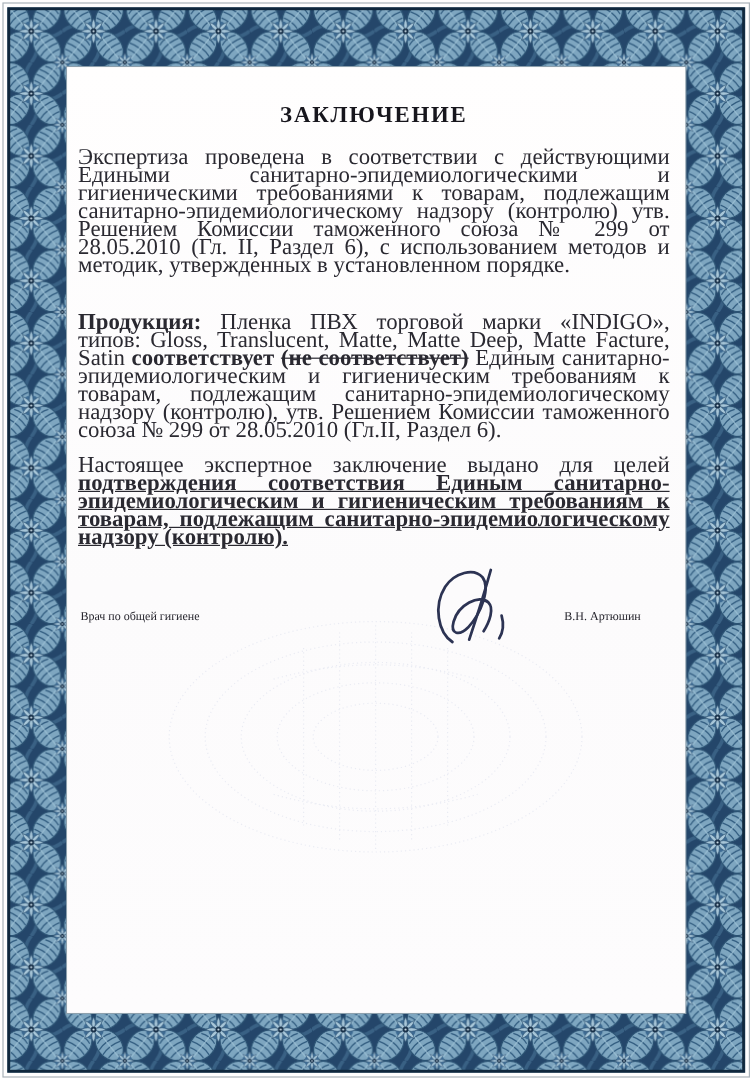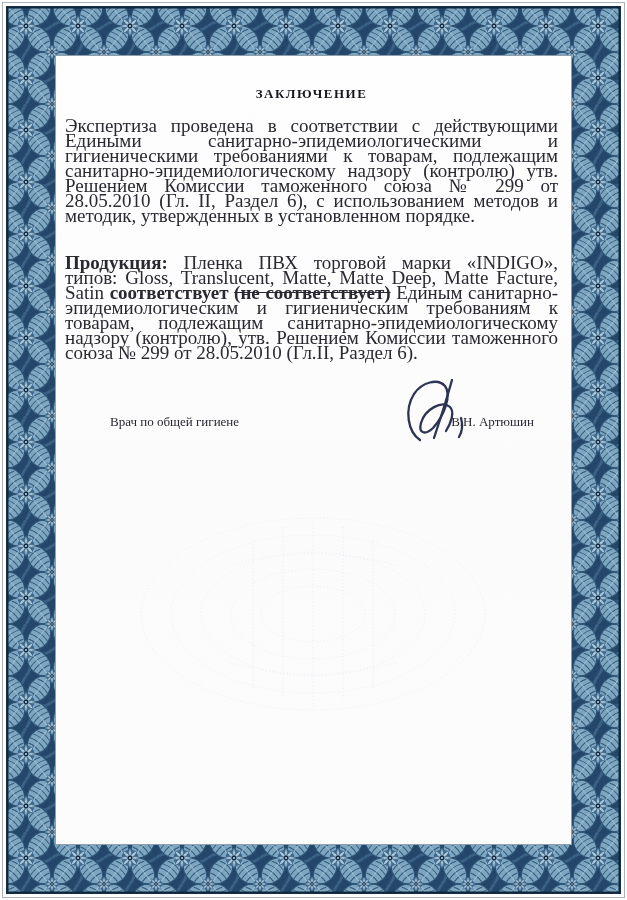--- a/index.html
+++ b/index.html
@@ -12,32 +12,32 @@
   .doc {
     position:absolute; left:56px; top:56px; width:515px; height:788px;
     background:linear-gradient(180deg, #fffefe 0%, #fcfbfc 55%, #fdfcfd 100%);
   }
   .content {
     position:absolute; left:9px; right:13px; top:30px;
     color:#27262e;
   }
   .title {
     margin:0 0 16px 0; text-align:center;
-    font-size:13px; font-weight:bold; letter-spacing:1.5px; color:#17161d;
+    font-size:19px; font-weight:bold; letter-spacing:1.5px; color:#17161d;
   }
   .para {
     margin:0; font-size:19px; line-height:15px; text-align:justify;
     color:#2a2931;
   }
   .para-production { margin-top:32px; }
   .para-conclusion { margin-top:14px; }
   .bold { font-weight:bold; }
   .strike { font-weight:bold; text-decoration:line-through; }
   .emph { font-weight:bold; text-decoration:underline; }
-  .sig-row { position:relative; margin-top:32px; height:72px; font-size:13px;margin-left:43px; }
+  .sig-row { position:relative; margin-top:32px; height:72px; font-size:10px; }
   .sig-role { position:absolute; left:2px; top:22px; white-space:nowrap; }
   .sig-name { position:absolute; right:24px; top:22px; white-space:nowrap;text-align:center; }
   .sig-svg { position:absolute; left:282px; top:-16px; }
   .watermark { position:absolute; left:76px; top:452px; opacity:0.5; }
 </style>
 </head>
 <body>
 
 <svg class="frame-svg" width="627" height="900" viewBox="0 0 627 900">
   <defs>
@@ -97,20 +97,21 @@
   </svg>
 
   <div class="content">
 
     <h1 class="title">ЗАКЛЮЧЕНИЕ</h1>
 
     <p class="para">Экспертиза проведена в соответствии с действующими Едиными санитарно-эпидемиологическими и гигиеническими требованиями к товарам, подлежащим санитарно-эпидемиологическому надзору (контролю) утв. Решением Комиссии таможенного союза № 299 от 28.05.2010 (Гл. II, Раздел 6), с использованием методов и методик, утвержденных в установленном порядке.</p>
 
     <p class="para para-production"><span class="bold">Продукция:</span> <span>Пленка ПВХ торговой марки «INDIGO», типов: Gloss, Translucent, Matte, Matte Deep, Matte Facture, Satin</span> <span class="bold">соответствует</span> <span class="strike">(не соответствует)</span> <span>Единым санитарно-эпидемиологическим и гигиеническим требованиям к товарам, подлежащим санитарно-эпидемиологическому надзору (контролю), утв. Решением Комиссии таможенного союза № 299 от 28.05.2010 (Гл.II, Раздел 6).</span></p>
 
+    <p class="para para-conclusion"><span>Настоящее экспертное заключение выдано для целей</span> <span class="emph">подтверждения соответствия Единым санитарно-эпидемиологическим и гигиеническим требованиям к товарам, подлежащим санитарно-эпидемиологическому надзору (контролю).</span></p>
 
     <div class="sig-row">
       <span class="sig-role">Врач по общей гигиене</span>
 
       <svg class="sig-svg" width="92" height="72" viewBox="0 0 92 72">
         <g fill="none" stroke="#2c3353" stroke-width="2.3" stroke-linecap="round">
           <path d="M30,64 C18,56 14,34 24,18 C32,6 48,2 55,10 C62,19 54,40 43,52 C36,59 28,58 31,47 C35,33 52,24 60,31 C65,36 61,47 56,55"></path>
           <path d="M62,4 C57,22 50,44 44,62"></path>
           <path d="M71,42 C73,49 72,56 69,61"></path>
         </g>

